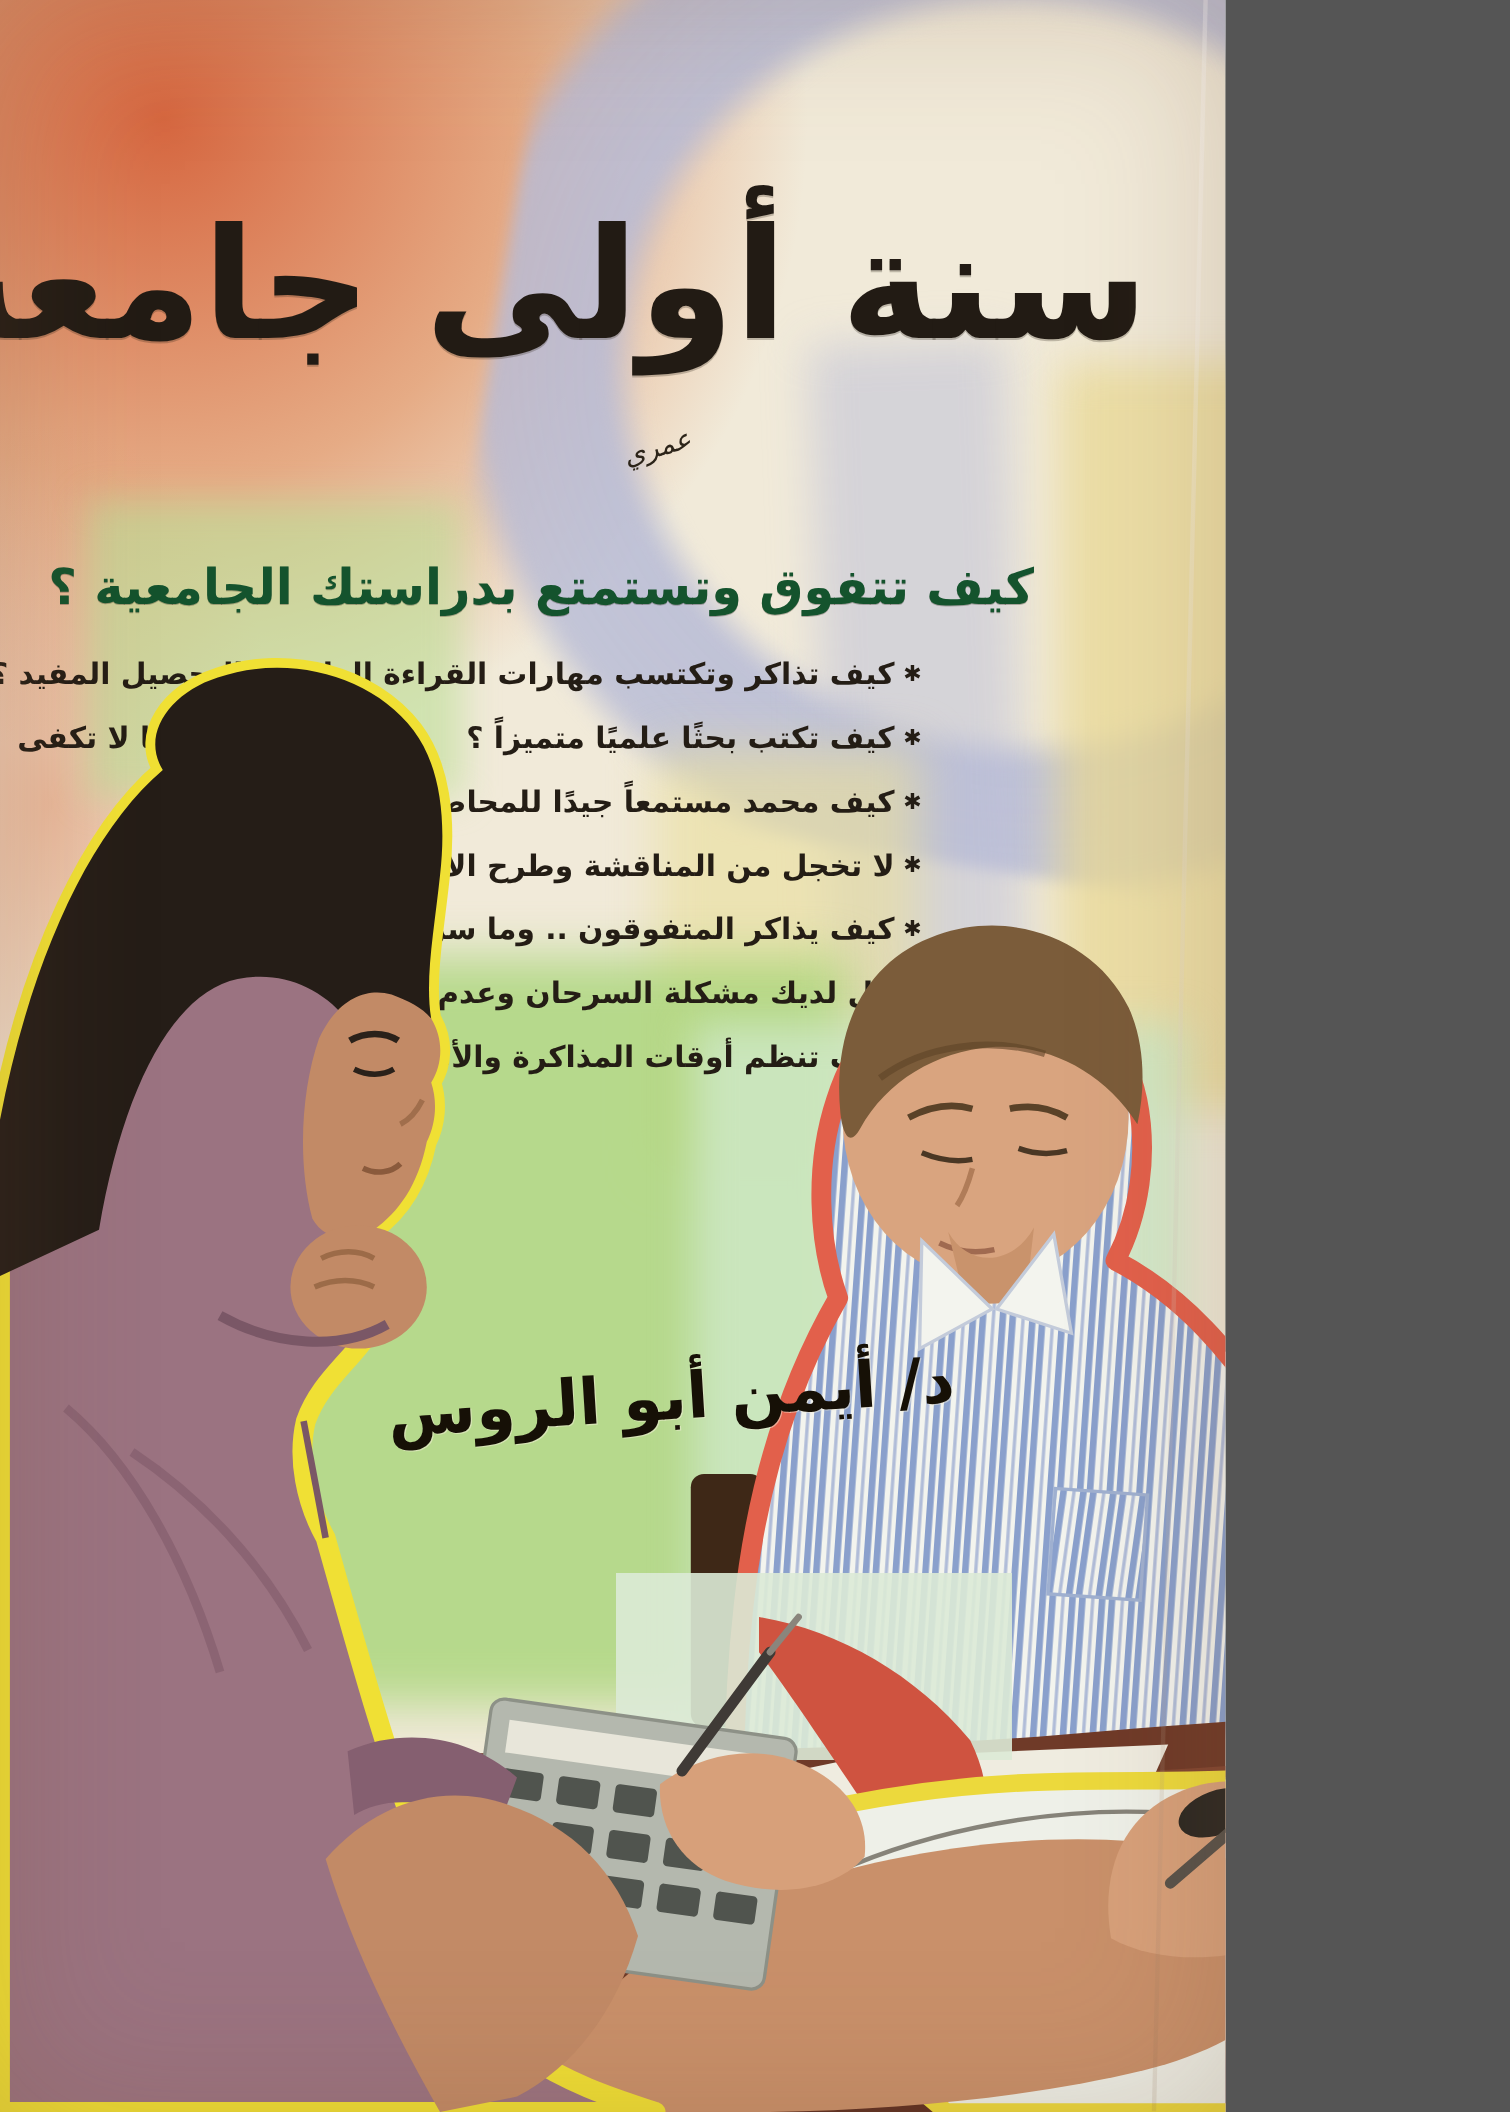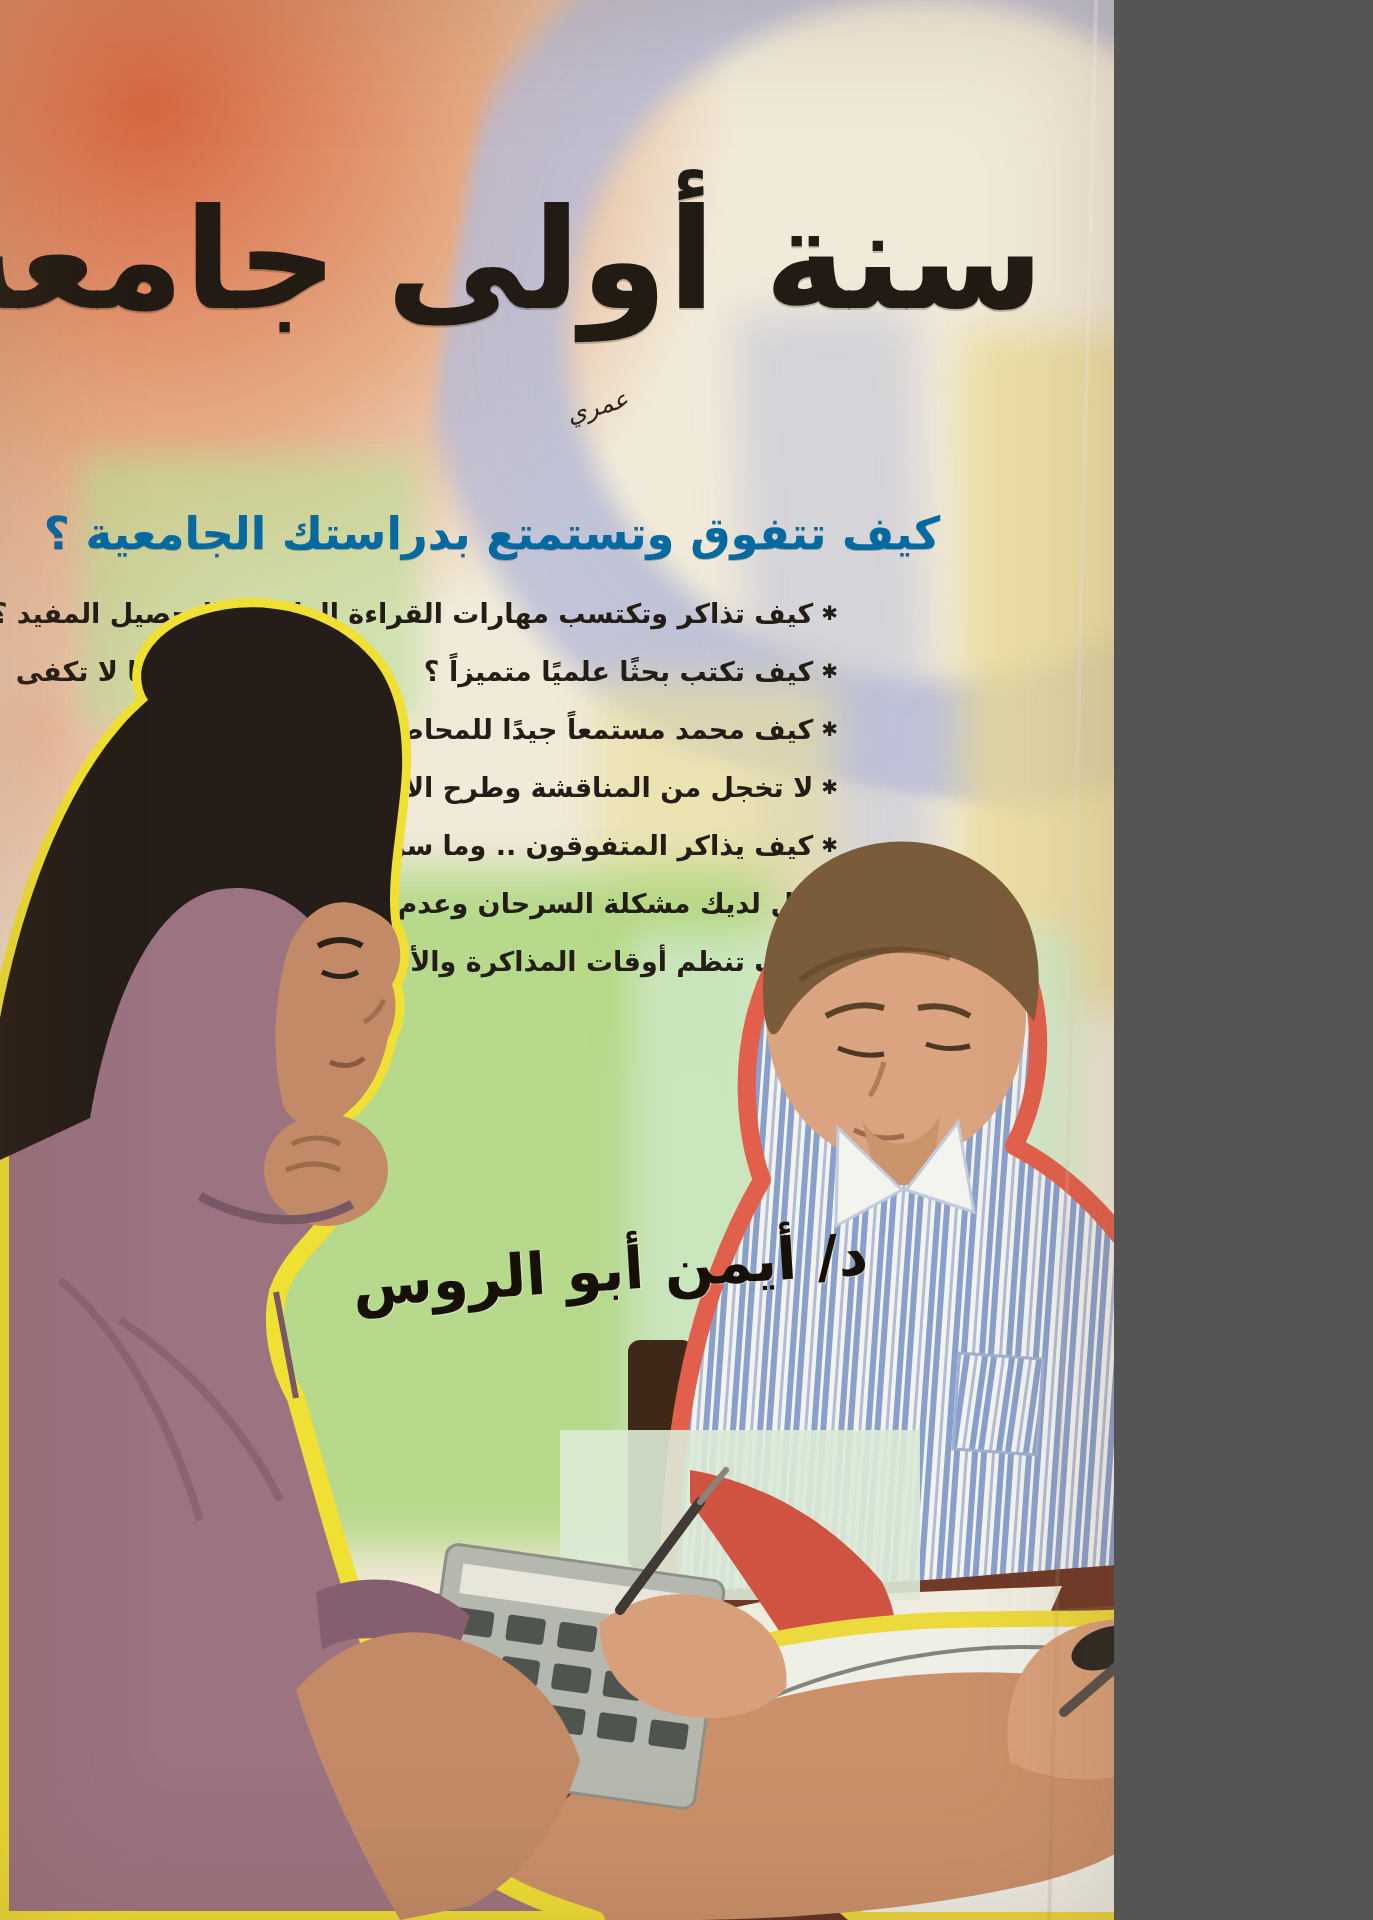--- a/index.html
+++ b/index.html
@@ -31,21 +31,21 @@
     position:absolute;top:84px;left:0;right:70px;text-align:center;
     font-size:140px;font-weight:bold;color:#221b14;white-space:nowrap;
     text-shadow:0 2px 0 rgba(40,30,20,.25);
   }
   .callig-mark{
     position:absolute;top:392px;left:566px;font-size:25px;color:#2c2419;
     transform:rotate(-16deg);font-style:italic;
   }
   .subtitle{
     position:absolute;top:470px;left:0;right:130px;text-align:center;
-    font-size:45px;font-weight:bold;color:#0369a1;white-space:nowrap;
+    font-size:45px;font-weight:bold;color:#14532d;white-space:nowrap;
     text-shadow:0 1px 0 rgba(40,30,20,.3);
   }
   .bullets{position:absolute;top:598px;right:276px;width:740px;text-align:right;}
   .bullet-line{height:58px;font-size:27px;font-weight:bold;color:#241d15;white-space:nowrap;}
   .bullet-line .star{font-size:20px;vertical-align:3px;margin-left:8px;color:#241d15;}
   .bullet-line .star.second{margin-right:26px;}
 
   .art{position:absolute;left:0;top:0;}
 
   .publisher{position:absolute;left:1112px;top:1010px;width:252px;transform:rotate(-4deg);text-align:center;}

